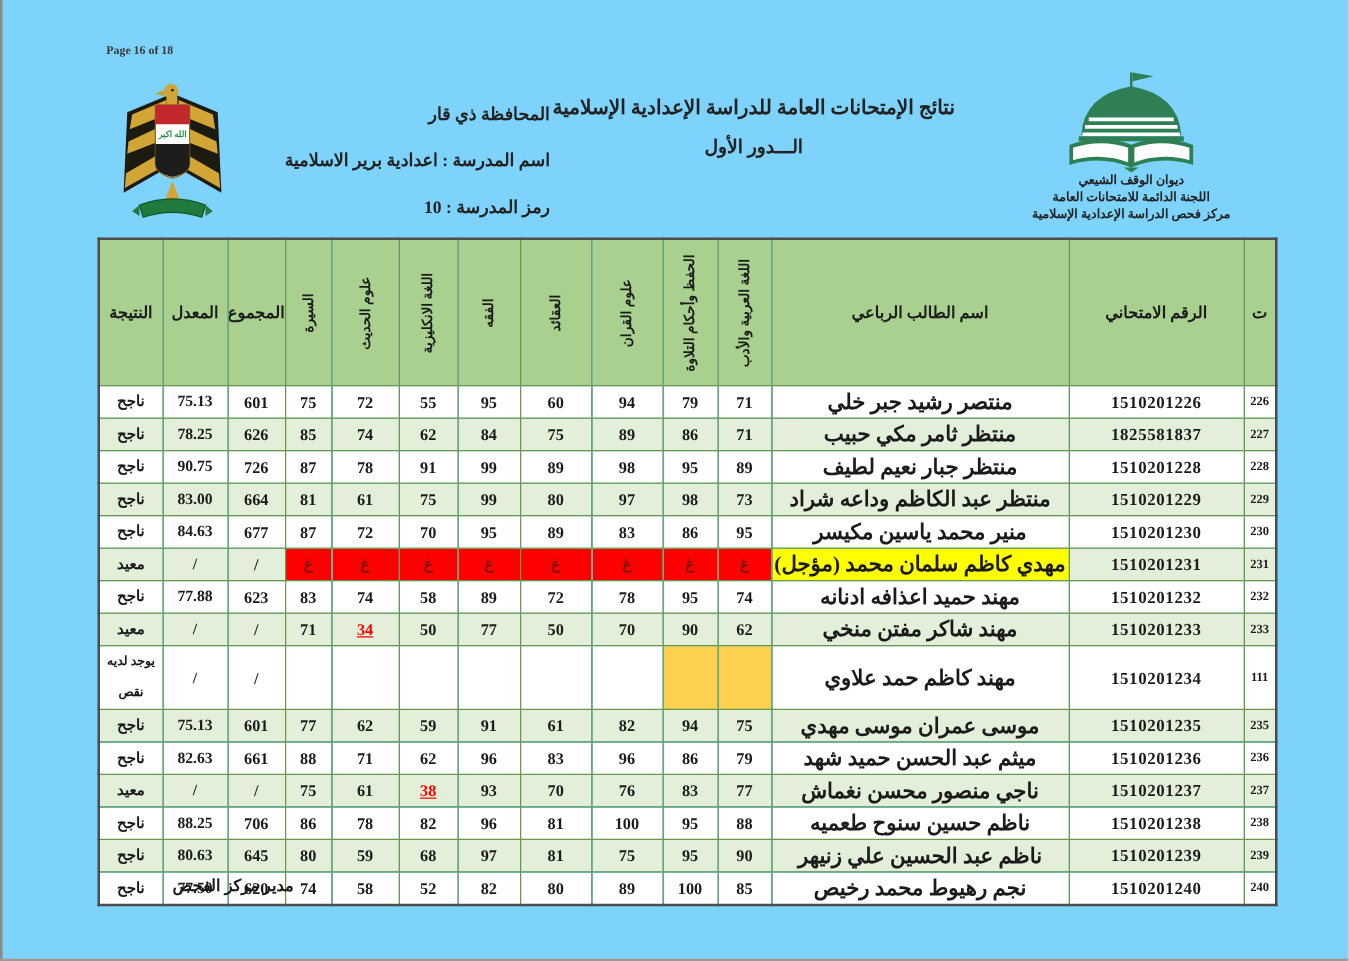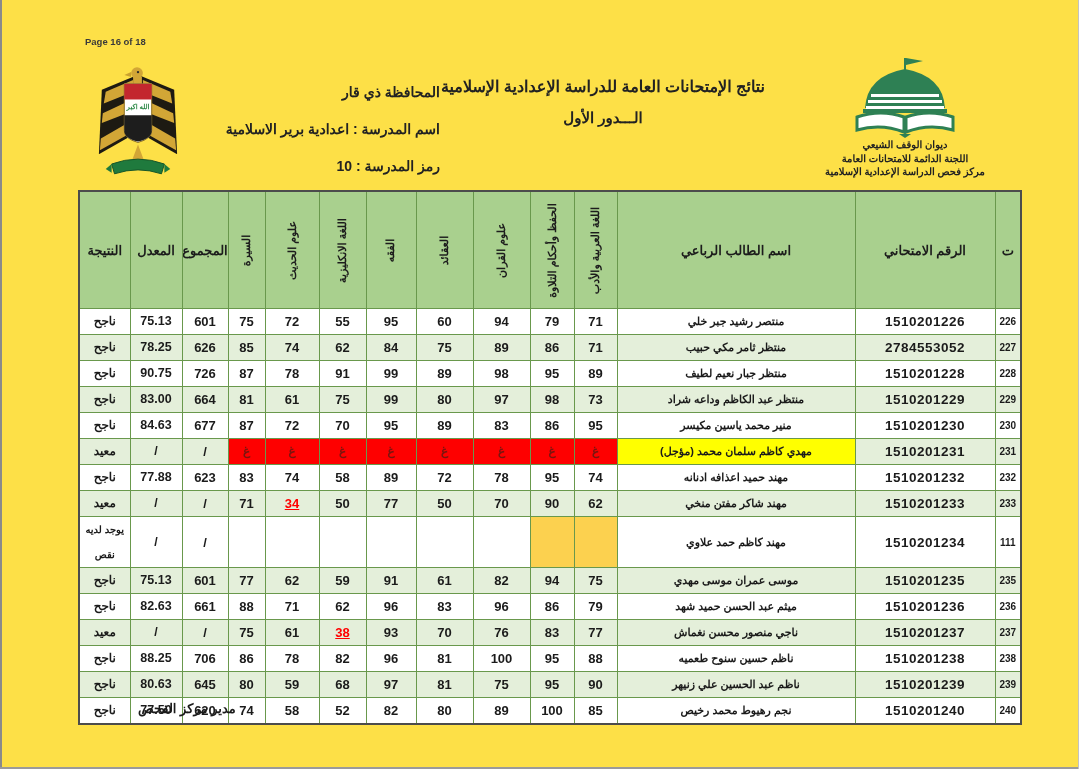--- a/index.html
+++ b/index.html
@@ -1,17 +1,17 @@
 <!DOCTYPE html>
 <html lang="ar"><head>
 <meta charset="utf-8">
 <style>
   html,body{margin:0;padding:0;background:#ffffff;}
-  .page{position:relative;width:1079px;height:769px;background:#fde047;overflow:hidden;
-        font-family:Liberation Sans, sans-serif;color:#1b1b1b;}
+  .page{position:relative;width:1079px;height:769px;background:#7dd3fc;overflow:hidden;
+        font-family:Liberation Serif, serif;color:#1b1b1b;}
   .edge-left{position:absolute;left:0;top:0;width:2px;height:100%;background:#8a8a8a;}
   .edge-bottom{position:absolute;left:0;bottom:0;width:100%;height:2px;background:#9a9a9a;}
   .edge-right{position:absolute;right:0;top:0;width:1px;height:100%;background:#c2c2c2;}
 
   .page-num{position:absolute;left:85px;top:36px;font-size:9.5px;font-weight:bold;color:#3a3a3a;}
 
   .emblem{position:absolute;left:94px;top:60px;width:88px;height:122px;}
 
   .school-block{position:absolute;left:175px;top:74px;width:265px;direction:rtl;text-align:right;}
   .school-block div{font-weight:bold;font-size:14px;line-height:37px;color:#222;}
@@ -30,21 +30,21 @@
                 border:2px solid #4c4c4c;}
   table.results th,table.results td{border:1px solid #69984c;padding:0;overflow:hidden;}
   thead th{background:#a9d08e;font-weight:bold;color:#1c1c1c;font-size:13px;height:116px;}
   th .w{height:116px;display:flex;align-items:center;justify-content:center;}
   th.rot .w span{transform:rotate(-90deg);white-space:nowrap;font-size:11px;}
   tbody tr{height:25px;}
   tbody td{text-align:center;font-weight:bold;font-size:13px;line-height:25px;background:#ffffff;}
   tbody tr:nth-child(even) td{background:#e4efda;}
   td.no{font-size:10px;}
   td.exam_no{font-size:13.5px;letter-spacing:.5px;}
-  td.name{font-size:11px;}
+  td.name{font-size:17px;}
   td.average{font-size:12.5px;text-align:center;}
   td.result{font-size:12px;}
   td.absent{background:#fe0000 !important;color:#7b150e;font-size:12px;border-color:#d40000;}
   td.hold{background:#ffff00 !important;}
   td.warn{background:#fcd14f !important;}
   td.fail{color:#ff0000;text-decoration:underline;}
   td.tiny{font-size:10px;}
 
   .footer-sign{position:absolute;left:138px;top:701px;font-size:13px;font-weight:bold;direction:rtl;color:#1b1b1b;}
 </style>
@@ -226,21 +226,21 @@
             <td class="fiqh">95</td>
             <td class="english">55</td>
             <td class="hadith">72</td>
             <td class="sira">75</td>
             <td class="total">601</td>
             <td class="average">75.13</td>
             <td class="result">ناجح</td>
           </tr>
           <tr>
             <td class="no">227</td>
-            <td class="exam_no">2784553052</td>
+            <td class="exam_no">1825581837</td>
             <td class="name">منتظر ثامر مكي حبيب</td>
             <td class="arabic">71</td>
             <td class="hifz">86</td>
             <td class="quran">89</td>
             <td class="aqaed">75</td>
             <td class="fiqh">84</td>
             <td class="english">62</td>
             <td class="hadith">74</td>
             <td class="sira">85</td>
             <td class="total">626</td>

